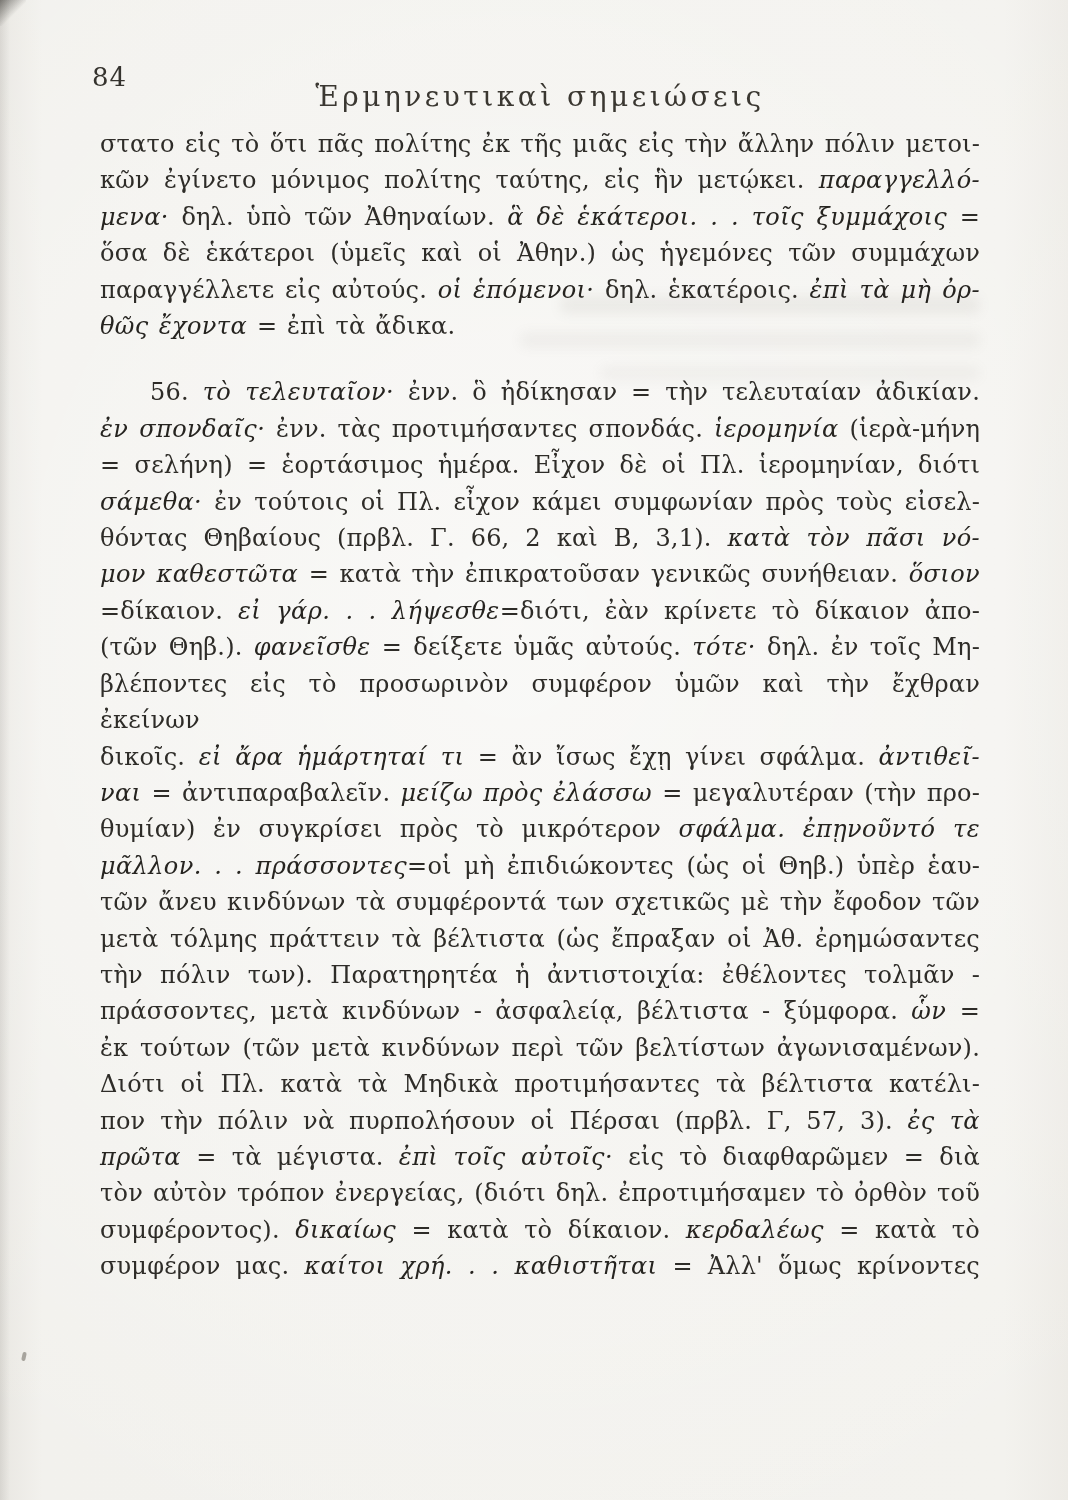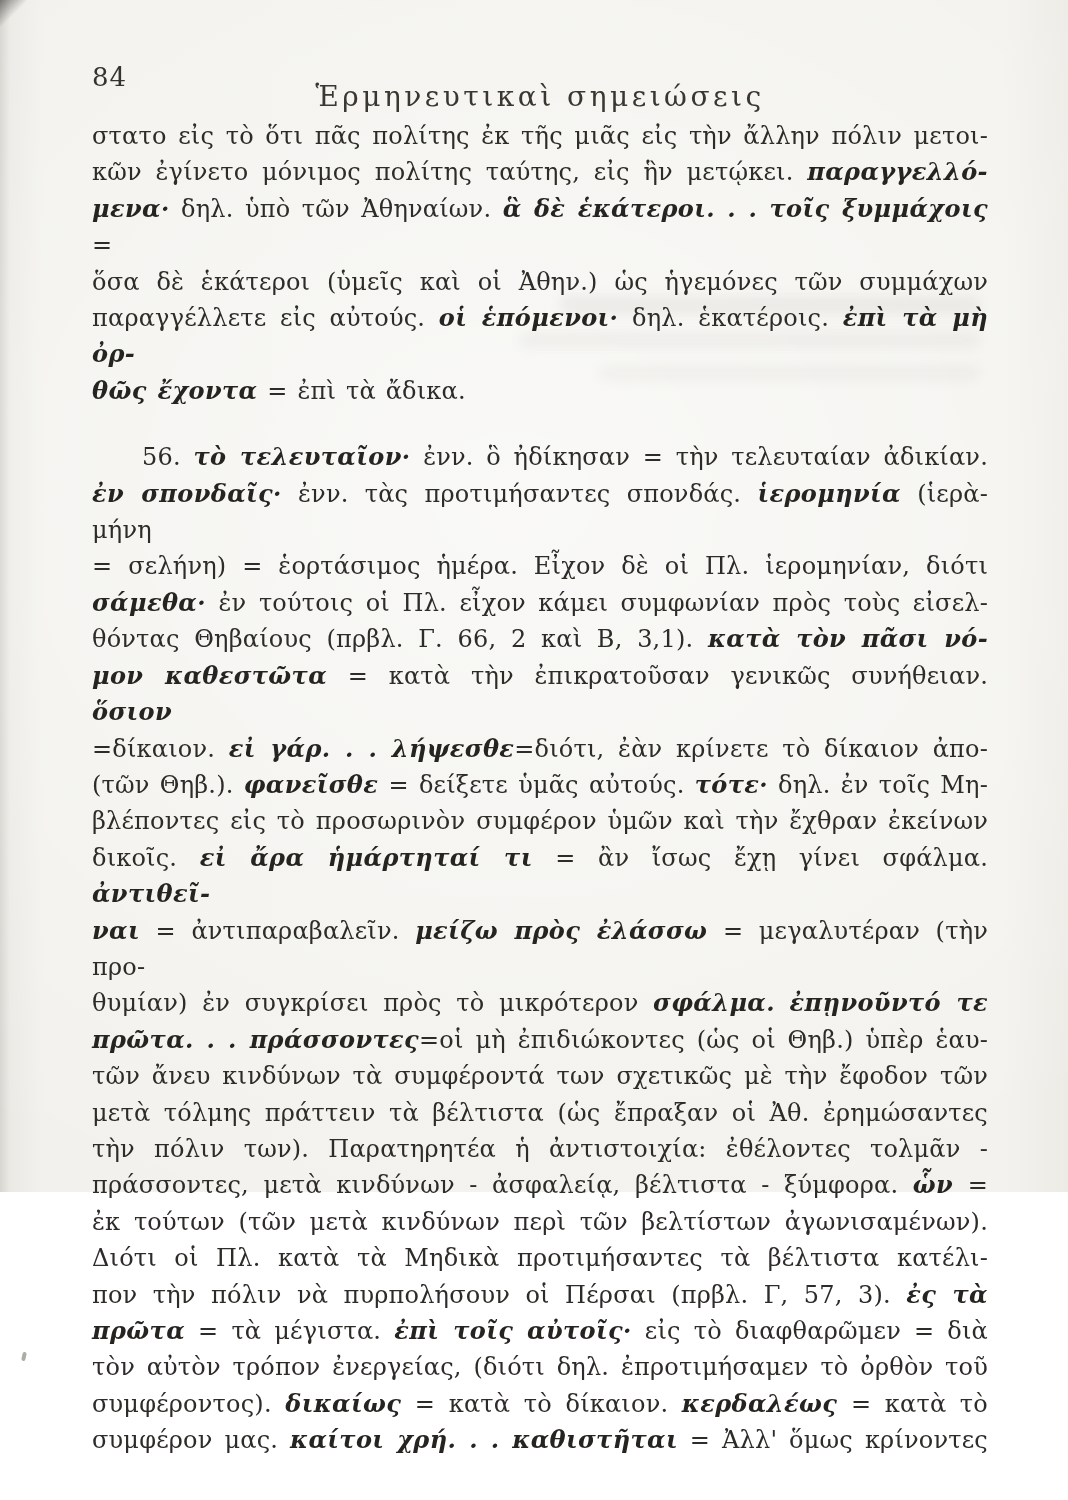--- a/index.html
+++ b/index.html
@@ -3,21 +3,21 @@
 <meta charset="utf-8">
 <style>
   html, body {
     margin: 0; padding: 0;
     width: 1068px; height: 1500px;
     overflow: hidden;
     font-family: "DejaVu Serif", "Liberation Serif", serif;
   }
   .page {
     position: relative;
-    width: 1068px; height: 1192px;
+    width: 1068px; height: 1500px;
     background:
       radial-gradient(ellipse 140% 110% at 48% 42%, rgba(255,255,255,0.55), rgba(255,255,255,0) 60%),
       linear-gradient(90deg, #e9e7e2 0%, #f2f1ed 4%, #f3f2ee 94%, #edebe6 100%),
       #f2f1ed;
     box-sizing: border-box;
     color: #2e2c28;
     padding-left: 8px;
   }
   .corner-shadow {
     position: absolute; left: 0; top: 0;
@@ -63,36 +63,36 @@
     font-size: 28px;
     letter-spacing: 3.5px;
     color: #3a3731;
   }
 
   .text-column {
     position: absolute;
     left: 92px; top: 118px;
     width: 896px;
   }
-  .para { margin: 0; }
+  .para { margin: 8px; }
   .para + .para { margin-top: 30px; }
   .line {
     font-size: 24px;
     line-height: 36.4px;
     text-align: justify;
     text-align-last: justify;
     letter-spacing: 0.2px;
     word-spacing: 2px;
     color: #2e2c28;
     white-space: normal;
   }
   .line.noJust { text-align: right; text-align-last: left; }
   .line.indent { text-indent: 50px; }
   .lemma {
-    font-weight: 700;
+    font-weight: 400;
     font-style: italic;
     letter-spacing: 0.4px;
     color: #262420;
   }
 </style>
 </head>
 <body>
 
 <div class="page">
   <div class="corner-shadow"></div>
@@ -122,21 +122,21 @@
         <div class="line"><span>= σελήνη) = ἑορτάσιμος ἡμέρα. Εἶχον δὲ οἱ Πλ. ἱερομηνίαν, διότι</span></div>
         <div class="line"><span class="lemma">σάμεθα·</span><span> ἐν τούτοις οἱ Πλ. εἶχον κάμει συμφωνίαν πρὸς τοὺς εἰσελ-</span></div>
         <div class="line"><span>θόντας Θηβαίους (πρβλ. Γ. 66, 2 καὶ Β, 3,1). </span><span class="lemma">κατὰ τὸν πᾶσι νό-</span></div>
         <div class="line"><span class="lemma">μον καθεστῶτα</span><span> = κατὰ τὴν ἐπικρατοῦσαν γενικῶς συνήθειαν. </span><span class="lemma">ὅσιον</span></div>
         <div class="line"><span>=δίκαιον. </span><span class="lemma">εἰ γάρ. . . λήψεσθε</span><span>=διότι, ἐὰν κρίνετε τὸ δίκαιον ἀπο-</span></div>
         <div class="line"><span>(τῶν Θηβ.). </span><span class="lemma">φανεῖσθε</span><span> = δείξετε ὑμᾶς αὐτούς. </span><span class="lemma">τότε·</span><span> δηλ. ἐν τοῖς Μη-</span></div>
         <div class="line"><span>βλέποντες εἰς τὸ προσωρινὸν συμφέρον ὑμῶν καὶ τὴν ἔχθραν ἐκείνων</span></div>
         <div class="line"><span>δικοῖς. </span><span class="lemma">εἰ ἄρα ἡμάρτηταί τι</span><span> = ἂν ἴσως ἔχῃ γίνει σφάλμα. </span><span class="lemma">ἀντιθεῖ-</span></div>
         <div class="line"><span class="lemma">ναι</span><span> = ἀντιπαραβαλεῖν. </span><span class="lemma">μείζω πρὸς ἐλάσσω</span><span> = μεγαλυτέραν (τὴν προ-</span></div>
         <div class="line"><span>θυμίαν) ἐν συγκρίσει πρὸς τὸ μικρότερον </span><span class="lemma">σφάλμα.</span><span> </span><span class="lemma">ἐπῃνοῦντό τε</span></div>
-        <div class="line"><span class="lemma">πρῶτα. . . πράσσοντες</span><span>=οἱ μὴ ἐπιδιώκοντες (ὡς οἱ Θηβ.) ὑπὲρ ἑαυ-</span></div>
+        <div class="line"><span class="lemma">μᾶλλον. . . πράσσοντες</span><span>=οἱ μὴ ἐπιδιώκοντες (ὡς οἱ Θηβ.) ὑπὲρ ἑαυ-</span></div>
         <div class="line"><span>τῶν ἄνευ κινδύνων τὰ συμφέροντά των σχετικῶς μὲ τὴν ἔφοδον τῶν</span></div>
         <div class="line"><span>μετὰ τόλμης πράττειν τὰ βέλτιστα (ὡς ἔπραξαν οἱ Ἀθ. ἐρημώσαντες</span></div>
         <div class="line"><span>τὴν πόλιν των). Παρατηρητέα ἡ ἀντιστοιχία: ἐθέλοντες τολμᾶν -</span></div>
         <div class="line"><span>πράσσοντες, μετὰ κινδύνων - ἀσφαλείᾳ, βέλτιστα - ξύμφορα. </span><span class="lemma">ὧν</span><span> =</span></div>
         <div class="line"><span>ἐκ τούτων (τῶν μετὰ κινδύνων περὶ τῶν βελτίστων ἀγωνισαμένων).</span></div>
         <div class="line"><span>Διότι οἱ Πλ. κατὰ τὰ Μηδικὰ προτιμήσαντες τὰ βέλτιστα κατέλι-</span></div>
         <div class="line"><span>πον τὴν πόλιν νὰ πυρπολήσουν οἱ Πέρσαι (πρβλ. Γ, 57, 3). </span><span class="lemma">ἐς τὰ</span></div>
         <div class="line"><span class="lemma">πρῶτα</span><span> = τὰ μέγιστα. </span><span class="lemma">ἐπὶ τοῖς αὐτοῖς·</span><span> εἰς τὸ διαφθαρῶμεν = διὰ</span></div>
         <div class="line"><span>τὸν αὐτὸν τρόπον ἐνεργείας, (διότι δηλ. ἐπροτιμήσαμεν τὸ ὀρθὸν τοῦ</span></div>
         <div class="line"><span>συμφέροντος). </span><span class="lemma">δικαίως</span><span> = κατὰ τὸ δίκαιον. </span><span class="lemma">κερδαλέως</span><span> = κατὰ τὸ</span></div>

